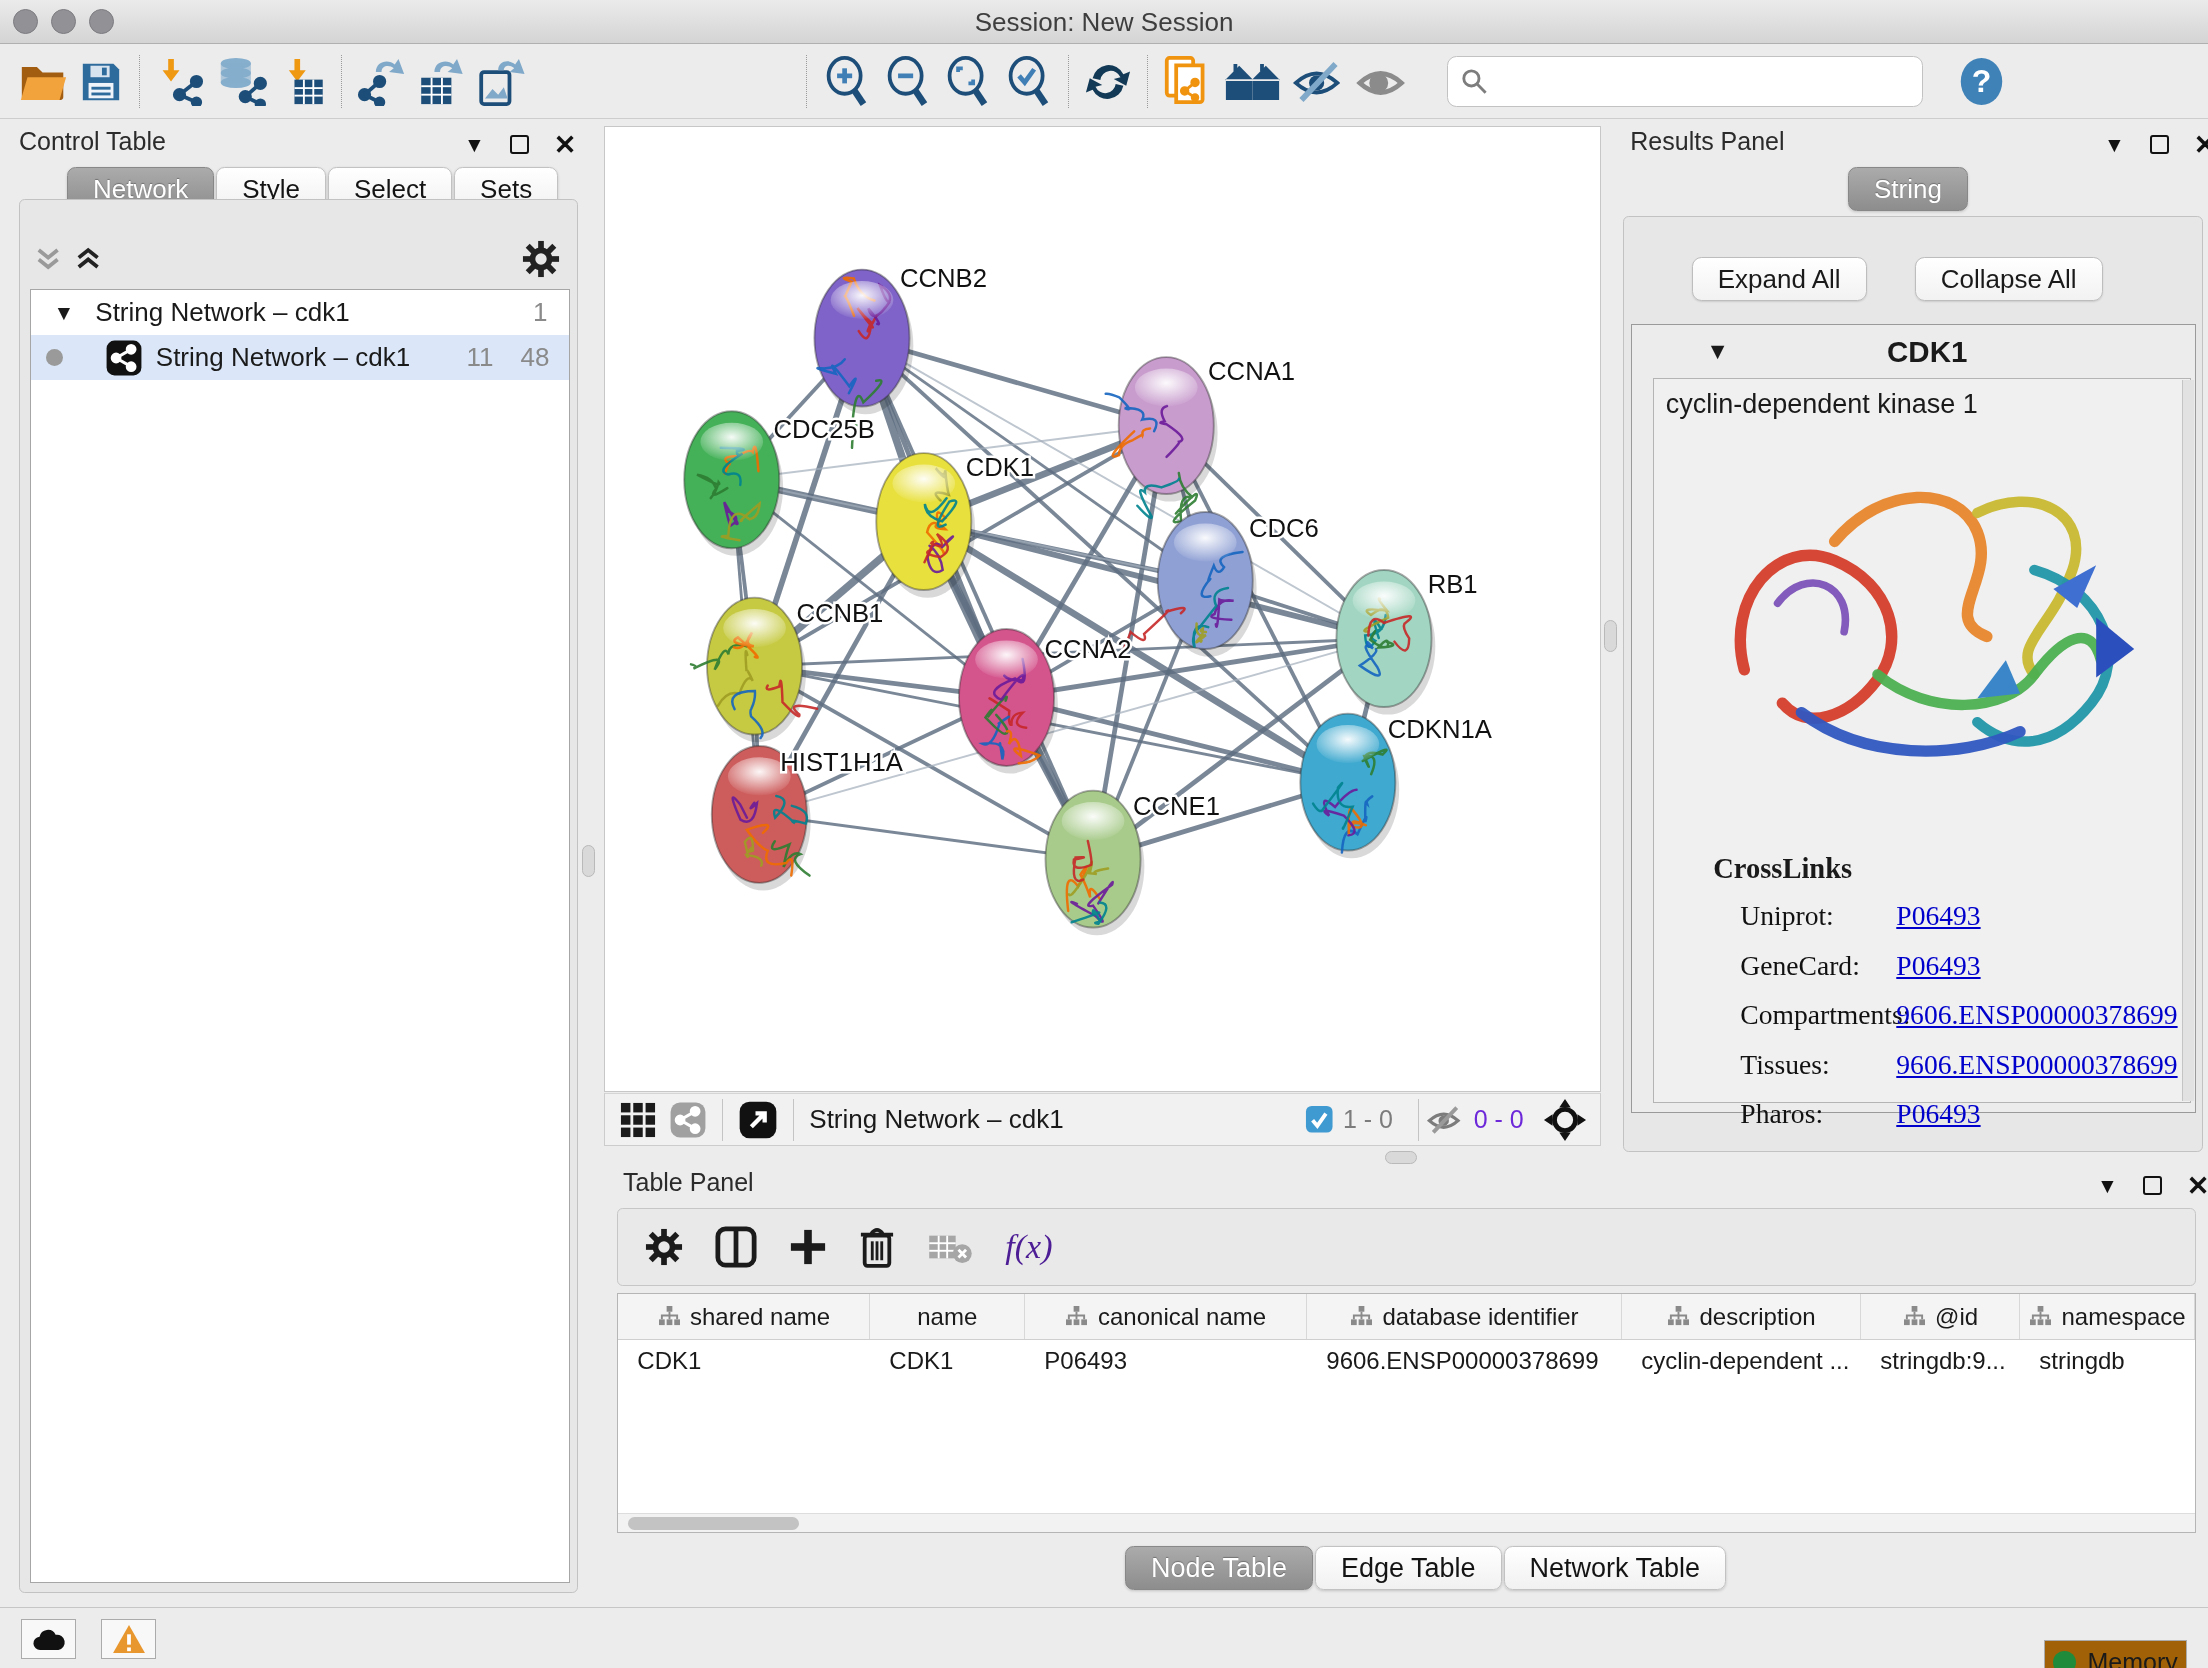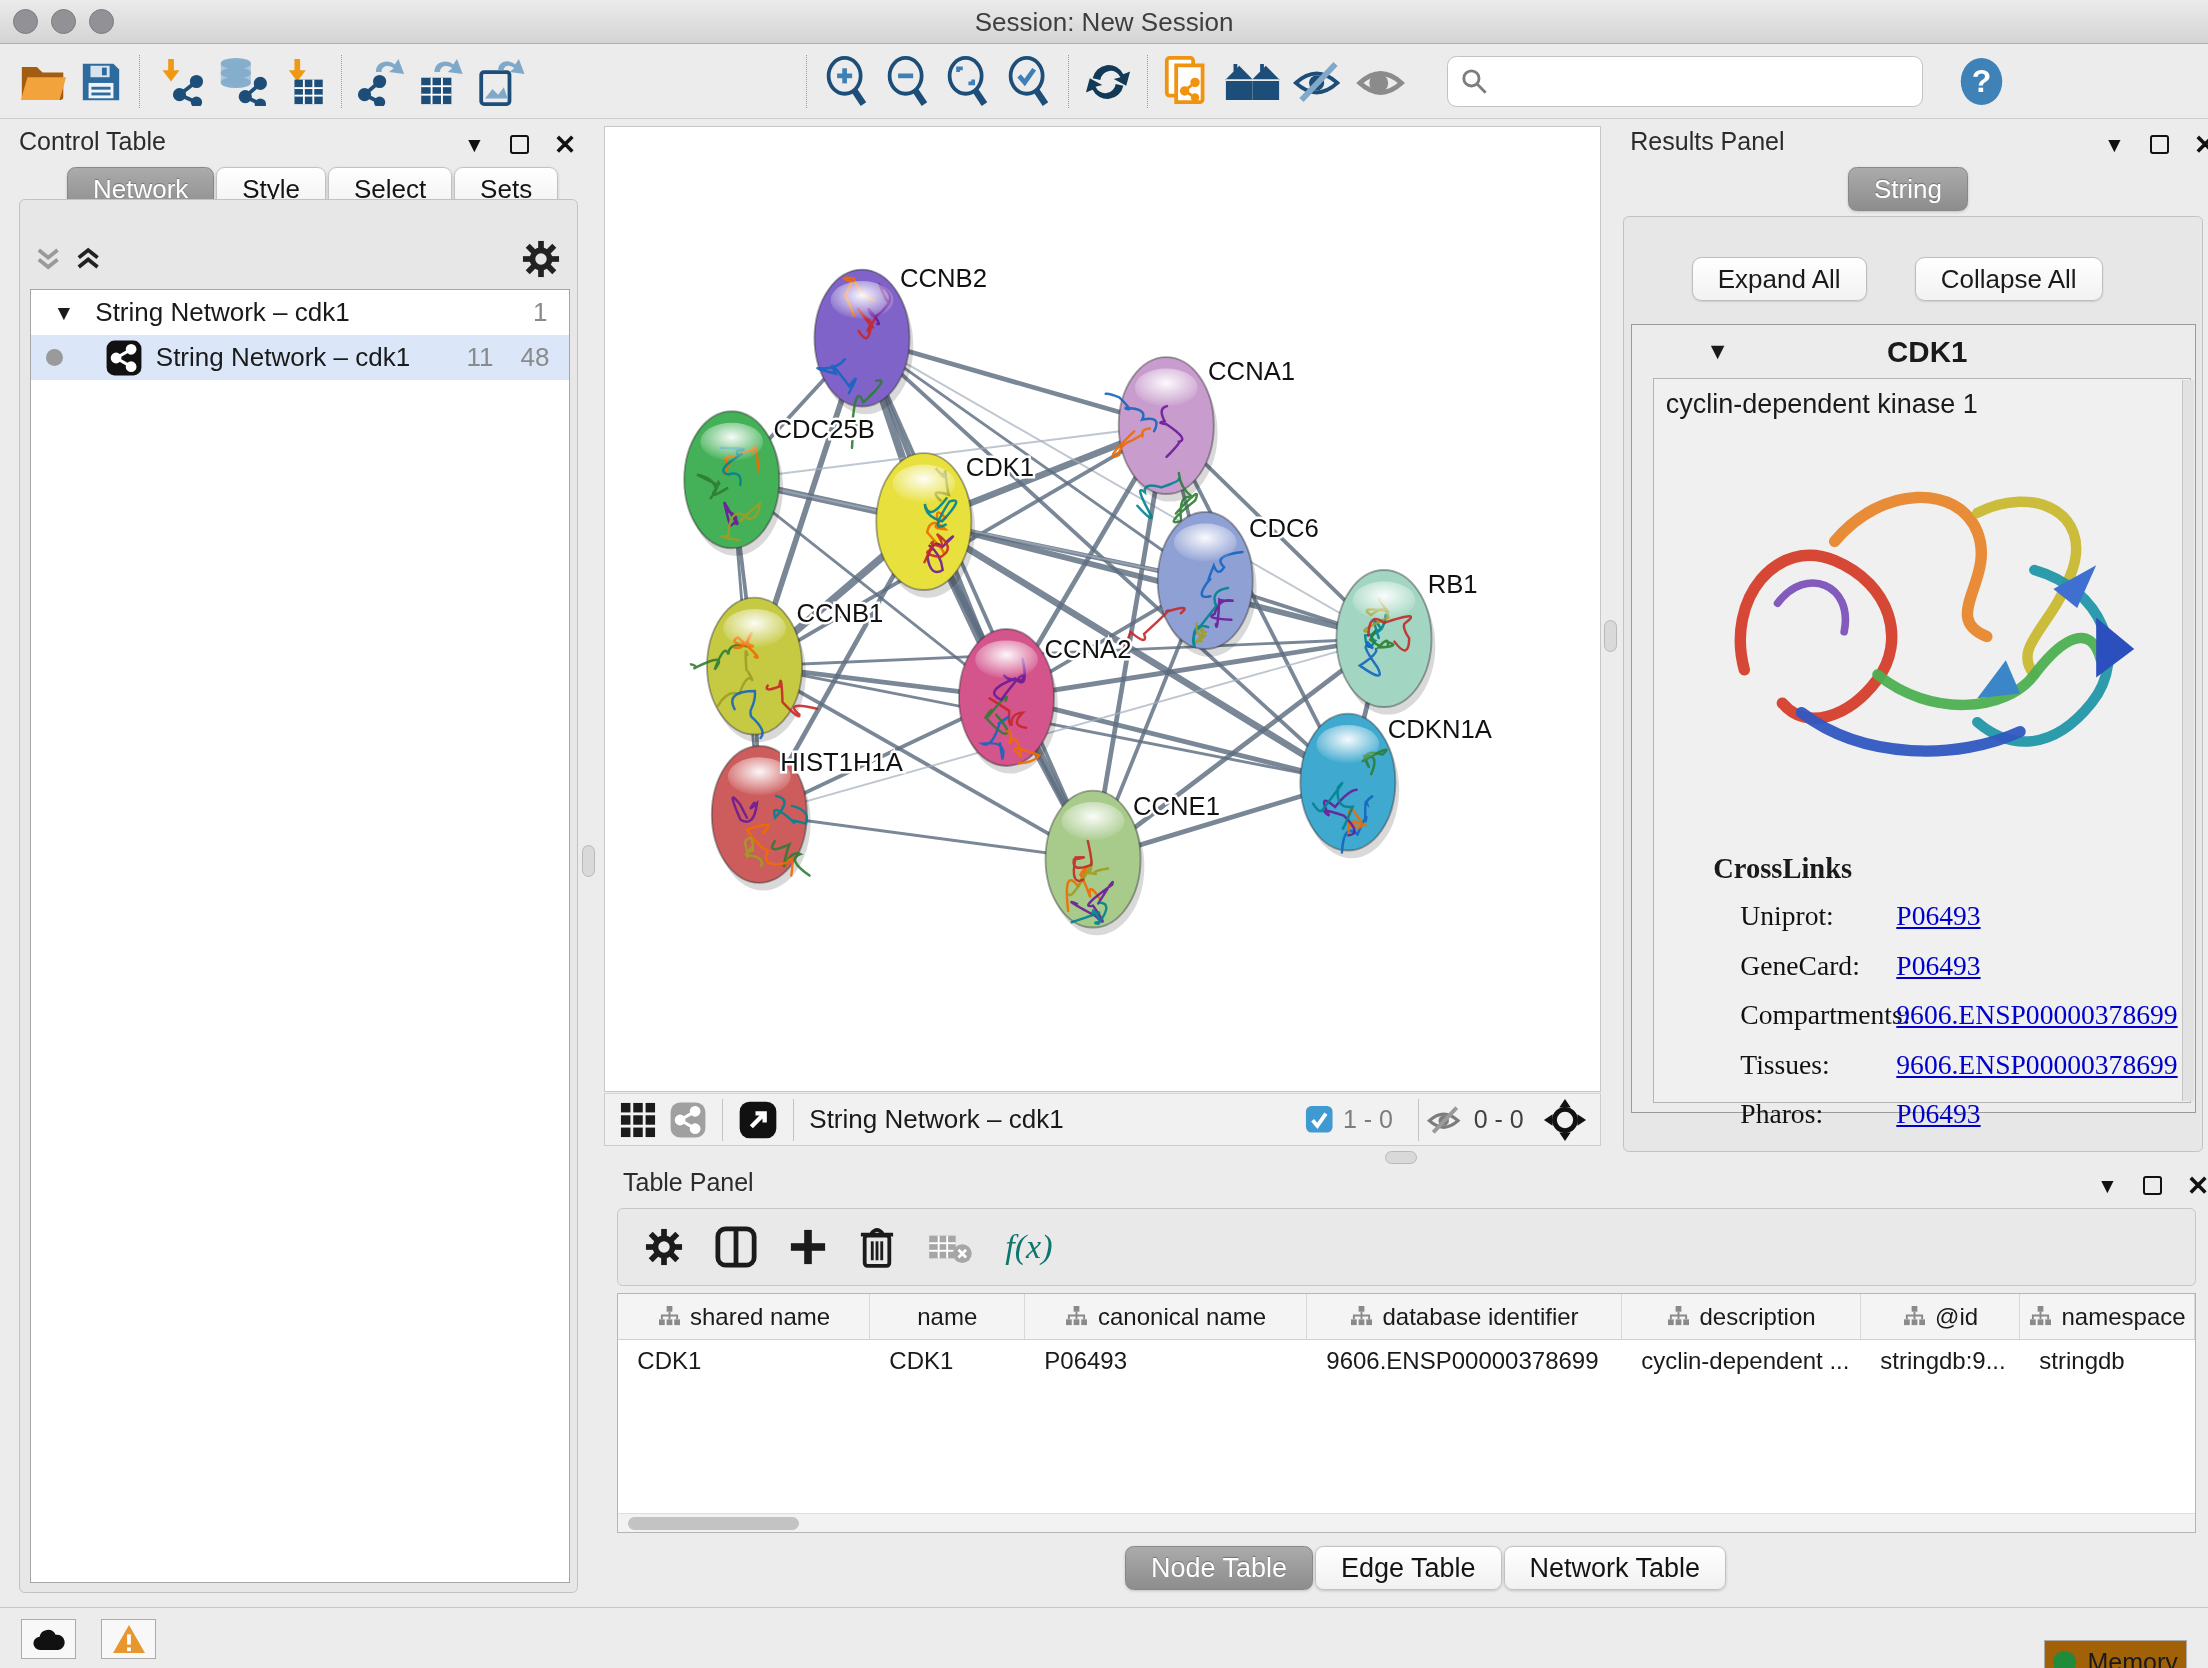--- a/index.html
+++ b/index.html
@@ -565,21 +565,21 @@
         <rect x="1" y="1" width="28" height="28" rx="6" fill="#3f9ad2"></rect>
         <path d="M8 16 l5 6 9 -13" stroke="#fff" stroke-width="4" fill="none"></path>
       </svg>
       <span style="font-size:25px;color:#7c7c7c;margin:0 17px 0 9.5px">1 - 0</span>
       <div class="nbsep" style="margin:0 7.6px"></div>
       <svg width="38" height="30" viewBox="0 0 56 46">
         <path d="M4 24 Q26 4 48 24 Q26 44 4 24 z" fill="none" stroke="#7c7c7c" stroke-width="5"></path>
         <circle cx="26" cy="24" r="8" fill="#7c7c7c"></circle>
         <line x1="10" y1="42" x2="46" y2="4" stroke="#9a9a9a" stroke-width="6"></line>
       </svg>
-      <span style="font-size:25px;color:#404040;margin:0 19px 0 9.5px">0 - 0</span>
+      <span style="font-size:25px;color:#6d28d9;margin:0 19px 0 9.5px">0 - 0</span>
       <svg width="44" height="44" viewBox="0 0 46 46" style="margin-right:13.3px">
         <circle cx="23" cy="23" r="11" fill="none" stroke="#111" stroke-width="5"></circle>
         <path d="M23 1 l6 9 h-12 z M23 45 l6 -9 h-12 z M1 23 l9 -6 v12 z M45 23 l-9 -6 v12 z" fill="#111"></path>
       </svg>
     </div>
   </div>
   <div class="pill" style="left:582px;top:845px;width:13.3px;height:32px"></div>
   <div class="pill" style="left:1604px;top:620px;width:13.3px;height:32px"></div>
   <div class="pill" style="left:1385px;top:1151px;width:32px;height:13.3px"></div>
 
@@ -689,21 +689,21 @@
         <rect x="2" y="6" width="28" height="24" fill="#a6a6a6"></rect>
         <g stroke="#fff" stroke-width="2">
             <line x1="2" y1="14" x2="30" y2="14"></line>
             <line x1="2" y1="22" x2="30" y2="22"></line>
         <line x1="12" y1="6" x2="12" y2="30"></line>
             <line x1="21" y1="6" x2="21" y2="30"></line>
           </g>
         <circle cx="37" cy="25" r="10" fill="#a6a6a6"></circle>
         <path d="M33 21 l8 8 M41 21 l-8 8" stroke="#fff" stroke-width="3"></path>
       </svg>
-      <span style="font-family:'Liberation Serif',serif;font-style:italic;font-size:34px;color:#0f766e">f(x)</span>
+      <span style="font-family:'Liberation Serif',serif;font-style:italic;font-size:34px;color:#4c1d95">f(x)</span>
     </div>
 
     <div class="tbl" style="left:13.3px;top:131px;width:1579px;height:240px">
       <div class="thead">
         <div class="thc c0">
           <svg width="23" height="21" viewBox="0 0 24 22">
             <g fill="#8a8a8a">
                 <rect x="9" y="0" width="6" height="6"></rect>
                 <rect x="1" y="14" width="6" height="6"></rect>
             <rect x="9" y="14" width="6" height="6"></rect>

